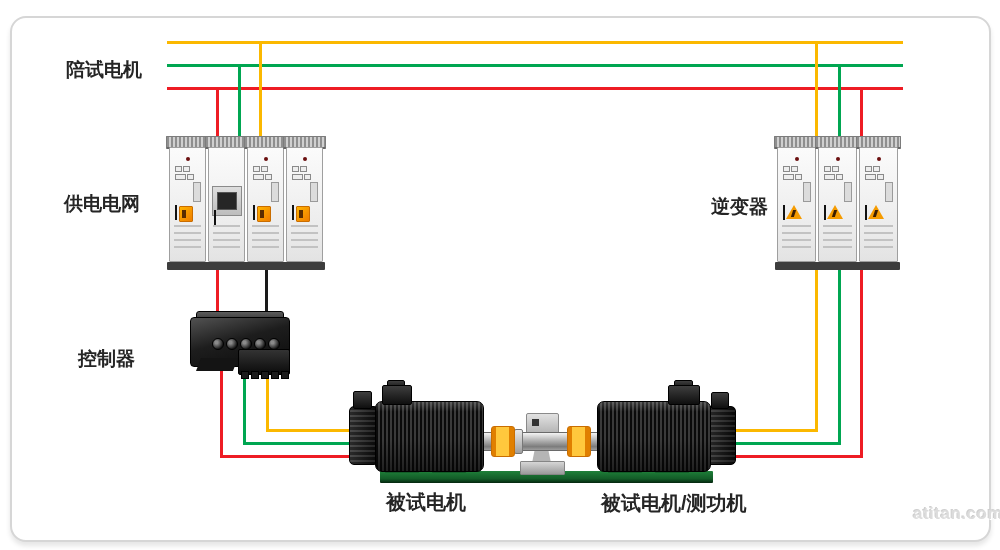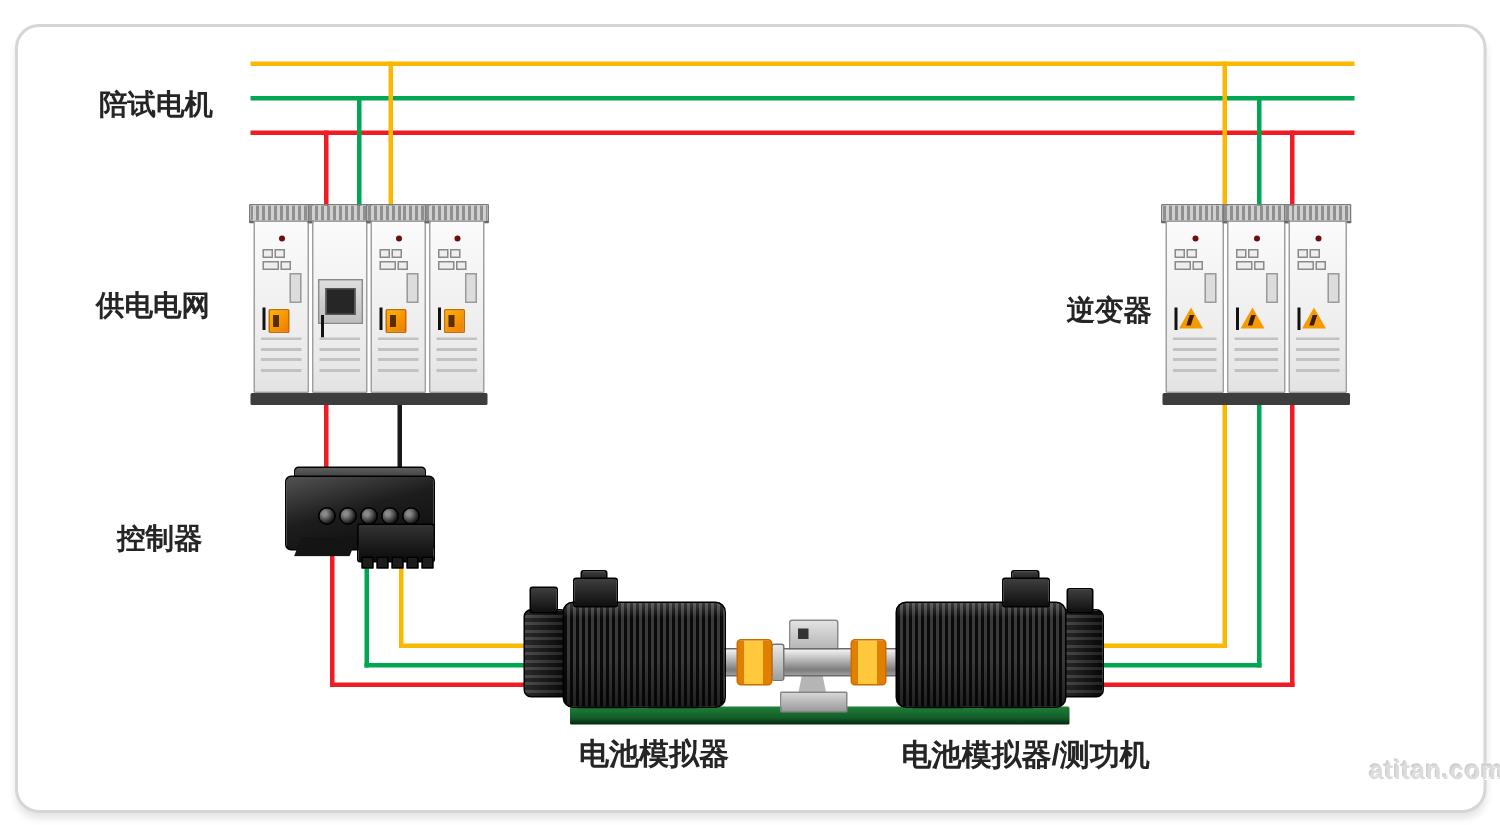--- a/index.html
+++ b/index.html
@@ -252,17 +252,17 @@
     <div class="enc" style="left:706px;top:406px;width:28px;height:57px;"></div>
     <div class="motor-body" style="left:597px;top:401px;width:112px;height:69px;"></div>
     <div class="foot" style="left:608px;top:461px;width:34px;"></div>
     <div class="foot" style="left:655px;top:461px;width:34px;"></div>
   </div>
 
   <div class="lbl" style="left:66px;top:57px;">陪试电机</div>
   <div class="lbl" style="left:64px;top:191px;">供电电网</div>
   <div class="lbl" style="left:78px;top:346px;">控制器</div>
   <div class="lbl" style="left:711px;top:194px;">逆变器</div>
-  <div class="lbl lbl-lg" style="left:386px;top:489px;">电池模拟器</div>
-  <div class="lbl lbl-lg" style="left:601px;top:490px;">电池模拟器/测功机</div>
+  <div class="lbl lbl-lg" style="left:386px;top:489px;">被试电机</div>
+  <div class="lbl lbl-lg" style="left:601px;top:490px;">被试电机/测功机</div>
 
   <div class="watermark">atitan.com.cn</div>
 </div>
 
 </body></html>

